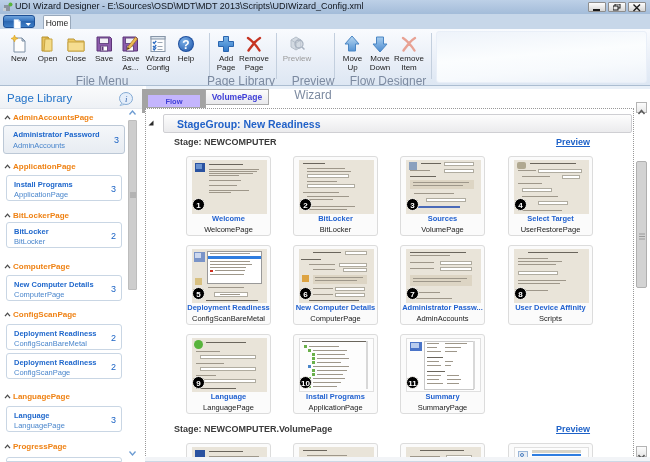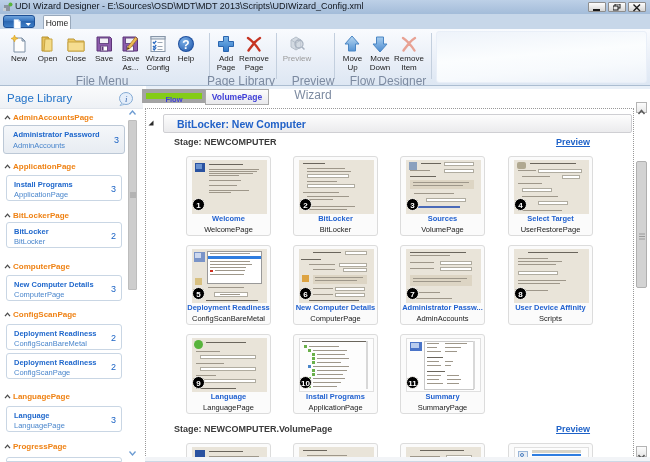--- a/index.html
+++ b/index.html
@@ -34,21 +34,21 @@
 .grpchev { width:7px; height:5px; }
 .lcard { left:6px; width:116px; height:26px; background:#fff; border:1px solid #c9d6e4; border-radius:3px; }
 .lcard.sel { left:3px; width:122px; height:29px; background:linear-gradient(#f5f7fa,#e7ecf2); border:1px solid #bcc8d6; }
 .lct { position:absolute; left:7px; top:4px; font-size:7.5px; font-weight:bold; color:#2068cc; white-space:nowrap; }
 .lcs { position:absolute; left:7px; top:14px; font-size:7.5px; color:#4a86cc; white-space:nowrap; }
 .lcn { position:absolute; right:5px; top:8px; font-size:9px; color:#1a62c4; }
 .sel .lct { top:4px; left:9px; } .sel .lcs { top:15px; left:9px; } .sel .lcn { top:9px; }
 #lsb-thumb { left:128px; top:120px; width:9px; height:170px; background:#cdcdcd; border:1px solid #bdbdbd; border-radius:1px; }
 
 
-#mtab-flow { left:142px; top:89px; width:64px; height:14px; background:#84cc16; border:4px solid #a3a3a3; font-size:7.5px; font-weight:bold; color:#4040d8; text-align:center; line-height:14px; }
+#mtab-flow { left:142px; top:89px; width:64px; height:24px; background:#c4b5fd; border:6px solid #a3a3a3; font-size:7.5px; font-weight:bold; color:#4040d8; text-align:center; line-height:14px; }
 #mtab-conf { left:205px; top:89px; width:64px; height:16px; background:linear-gradient(#fcfcfc,#e9e9ec); border:1px solid #a9a9a9; font-size:8.5px; font-weight:bold; color:#4040d8; text-align:center; line-height:15px; }
 #dotted { left:145px; top:108px; width:489px; height:354px; border:1px dotted #999; border-bottom:none; background:#fff; }
 
 #sgbar { left:163px; top:114px; width:469px; height:19px; background:linear-gradient(#fdfdfd,#ebebed); border:1px solid #cfcfd3; border-radius:2px; font-size:10.5px; font-weight:bold; color:#2262c8; line-height:18px; padding-left:13px; }
 .stagelbl { font-size:9px; font-weight:bold; color:#3a3a3a; }
 .prevlink { font-size:9px; font-weight:bold; color:#1e62c8; text-decoration:underline; }
 
 
 .wcard { width:85px; height:80px; background:#fbfbfb; border:1px solid #dcdcdc; border-radius:3px; }
 .thumb { position:absolute; left:5px; top:3px; width:75px; height:54px; background:#e9e4d9; overflow:hidden; }
@@ -320,21 +320,21 @@
     <path d="M0 1 h6 M0 3 h6 M0 5 h6" stroke="#9a9a9a" stroke-width="1"></path>
   </svg>
 
 <div class="abs" id="mtab-flow">Flow</div>
 <div class="abs" id="mtab-conf">VolumePage</div>
 <div class="abs" id="dotted"></div>
 
 <svg class="abs" style="left:148px;top:120px;" width="6" height="6">
     <path d="M5.5 0.5 V5.5 H0.5 Z" fill="#2a2a2a"></path>
   </svg>
-<div class="abs" id="sgbar">BitLocker: New Computer</div>
+<div class="abs" id="sgbar">StageGroup: New Readiness</div>
 
 <div class="abs stagelbl" style="left:174px;top:137px;">Stage: NEWCOMPUTER</div>
 <div class="abs prevlink" style="left:556px;top:137px;">Preview</div>
 
 <div class="abs stagelbl" style="left:174px;top:424px;">Stage: NEWCOMPUTER.VolumePage</div>
 <div class="abs prevlink" style="left:556px;top:424px;">Preview</div>
 
 <div class="abs" id="cardwrap" style="left:147px;top:106px;width:486px;height:351px;overflow:hidden;">
 
 <div class="abs wcard" style="left:39px;top:50px;">

